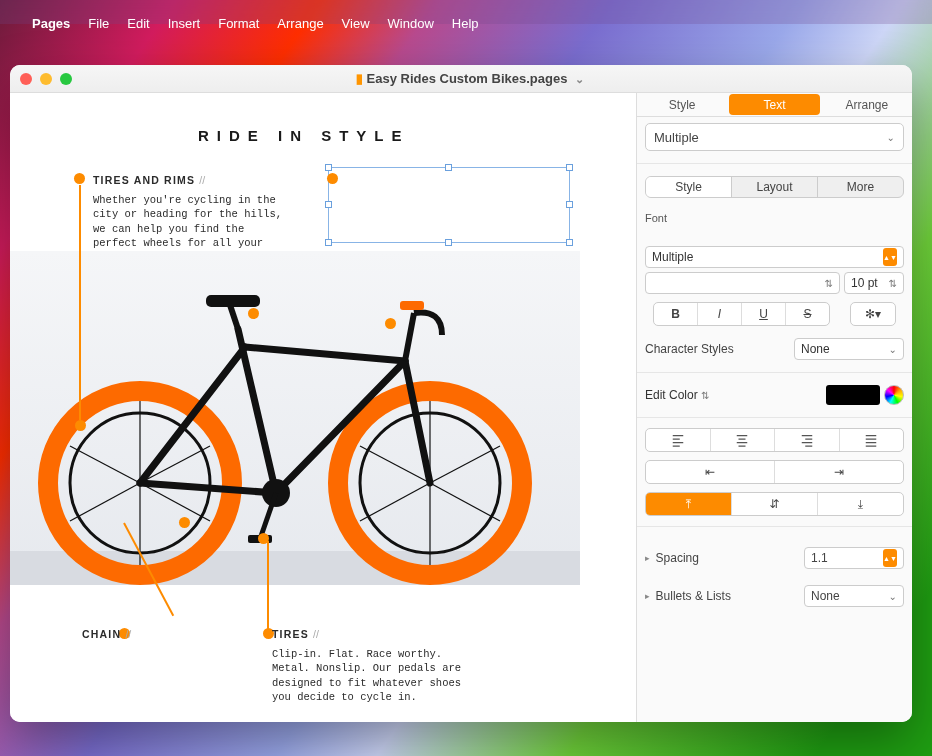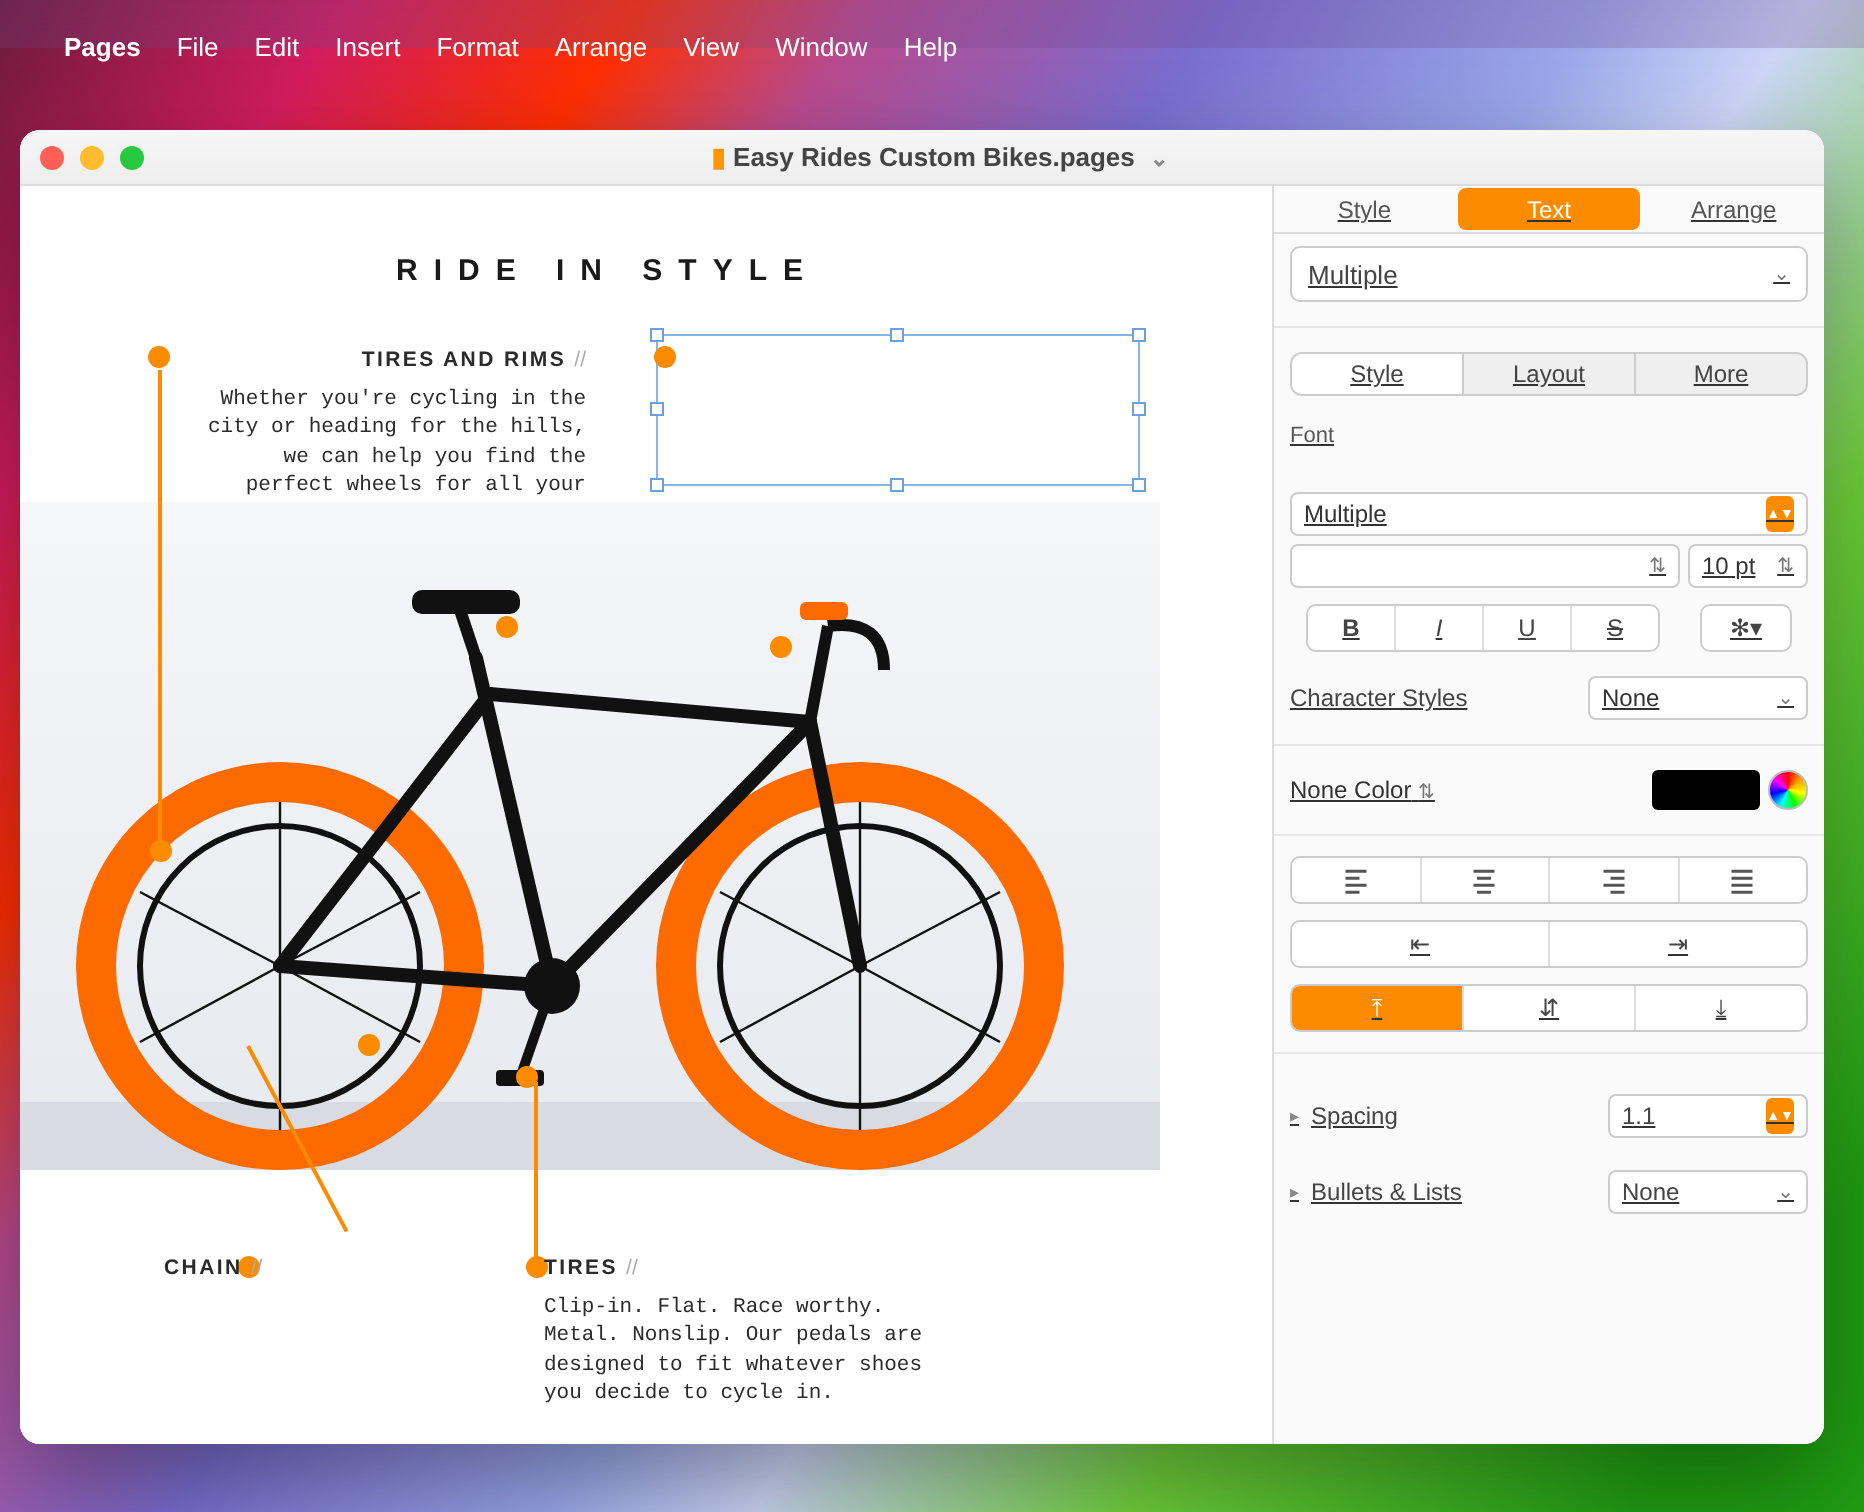--- a/index.html
+++ b/index.html
@@ -32,39 +32,39 @@
   .title { position:absolute; left:0; right:0; text-align:center; font-size:13px; color:#444; font-weight:600; pointer-events:none;padding-left:18px;}
   .title .doc-icon { color:#ff9500; }
   .title .chev { color:#888; font-size:11px; margin-left:4px;}
   .content { flex:1; display:flex; }
   
   .canvas { flex:1; background:#fff; position:relative; border-right:1px solid #ddd; overflow:hidden;}
   .page-title { position:absolute; left:188px; top:34px; font-weight:700; letter-spacing:8px; font-size:15px; color:#1a1a1a;}
   .callout { position:absolute; font-family:"Menlo","Courier New",monospace; font-size:10.5px; line-height:1.35; color:#2b2b2b;}
   .callout h4 { font-family:-apple-system,Arial,sans-serif; font-size:10.5px; letter-spacing:1.2px; font-weight:700; margin-bottom:6px;}
   .callout h4 .sl { color:#aaa; font-weight:400; letter-spacing:0;}
-  .callout.c1 { left:83px; top:80px; width:200px;text-align:right;}
+  .callout.c1 { left:83px; top:80px; width:200px;}
   .callout.c2 { left:326px; top:80px; width:225px;}
   .callout.c3 { left:72px; top:534px; width:180px;}
   .callout.c4 { left:262px; top:534px; width:200px;}
   
   .selbox { position:absolute; left:318px; top:74px; width:242px; height:76px; border:1px solid #88b4e6; }
   .hnd { position:absolute; width:7px; height:7px; background:#fff; border:1px solid #6aa0dd;}
   .hnd.tl{left:-4px;top:-4px;} .hnd.tm{left:50%;top:-4px;margin-left:-4px;} .hnd.tr{right:-4px;top:-4px;}
   .hnd.ml{left:-4px;top:50%;margin-top:-4px;} .hnd.mr{right:-4px;top:50%;margin-top:-4px;}
   .hnd.bl{left:-4px;bottom:-4px;} .hnd.bm{left:50%;bottom:-4px;margin-left:-4px;} .hnd.br{right:-4px;bottom:-4px;}
   
   .photo { position:absolute; left:0px; top:158px; width:570px; height:334px; background:linear-gradient(#f5f6f8,#e6e9ee); overflow:hidden;}
   
   .photo svg { position:absolute; inset:0; }
   
   .ldot { position:absolute; width:11px; height:11px; border-radius:50%; background:#fd8b00;}
   .lline { position:absolute; background:#fd8b00; }
   
-  .sidebar { width:275px; background:#fafafa; display:flex; flex-direction:column; font-size:12px; color:#333;text-decoration:underline;}
+  .sidebar { width:275px; background:#fafafa; display:flex; flex-direction:column; font-size:12px; color:#333;}
   .tabs { display:flex; height:24px; border-bottom:1px solid #ddd;}
   .tab { flex:1; text-align:center; line-height:24px; font-size:12px; color:#555; cursor:default;}
   .tab.active { background:#fd8b00; color:#fff; border-radius:4px; margin:1px 2px; line-height:22px;}
   .paragraph-style { margin:6px 8px; height:28px; border:1px solid #ccc; border-radius:5px; background:#fff; display:flex; align-items:center; padding:0 8px; justify-content:space-between; font-size:13px; color:#444;}
   .seg3 { margin:6px 8px; display:flex; border:1px solid #ccc; border-radius:6px; overflow:hidden; height:22px;}
   .seg3 .seg { flex:1; text-align:center; line-height:20px; font-size:12px; color:#444; border-right:1px solid #ccc;}
   .seg3 .seg:last-child{border-right:none;}
   .seg3 .seg.active { background:#fff; font-weight:500;}
   .seg3 { background:#efefef;}
   .section-label { margin:8px 8px 20px; font-size:11px; color:#555;}
@@ -264,21 +264,21 @@
       <div class="labelrow">
         <span class="lab">Character Styles</span>
         <div class="dropdown">
           <span>None</span>
             <span class="chev-sm">⌄</span>
         </div>
       </div>
       <div class="sep"></div>
 
       <div class="colorrow">
-        <span class="lab"><span>None Color</span> <span class="chev-sm">⇅</span></span>
+        <span class="lab"><span>Edit Color</span> <span class="chev-sm">⇅</span></span>
         <div style="display:flex;gap:4px;align-items:center;">
           <div class="swatch"></div>
           <div class="colorwheel"></div>
         </div>
       </div>
       <div class="sep"></div>
 
       <div class="btngrid">
         <div class="b">
             <svg class="icn" viewBox="0 0 16 16">

